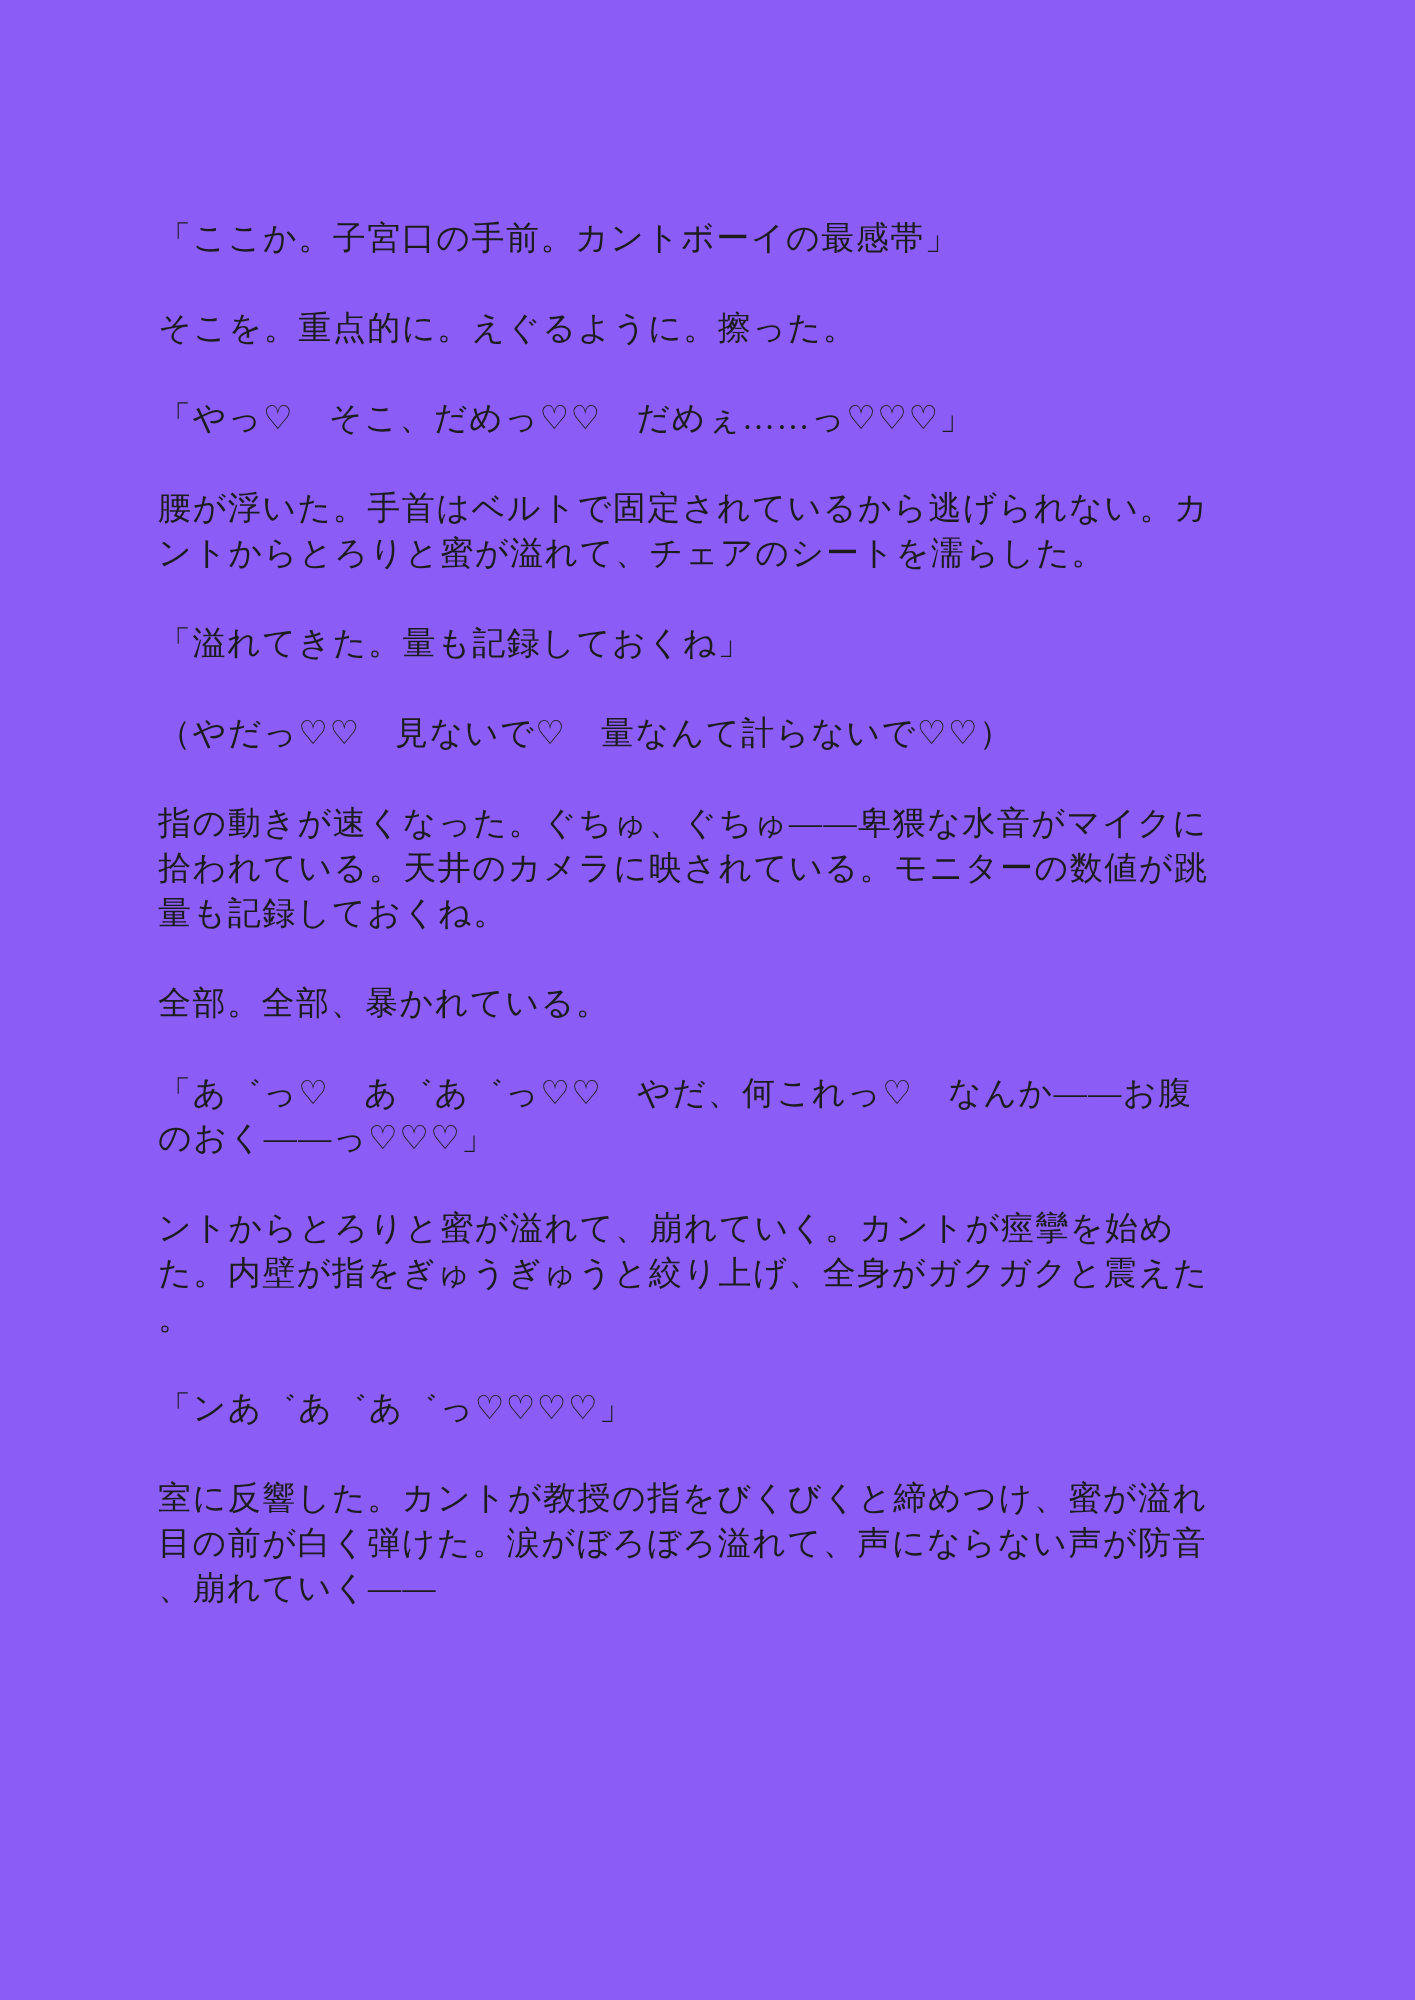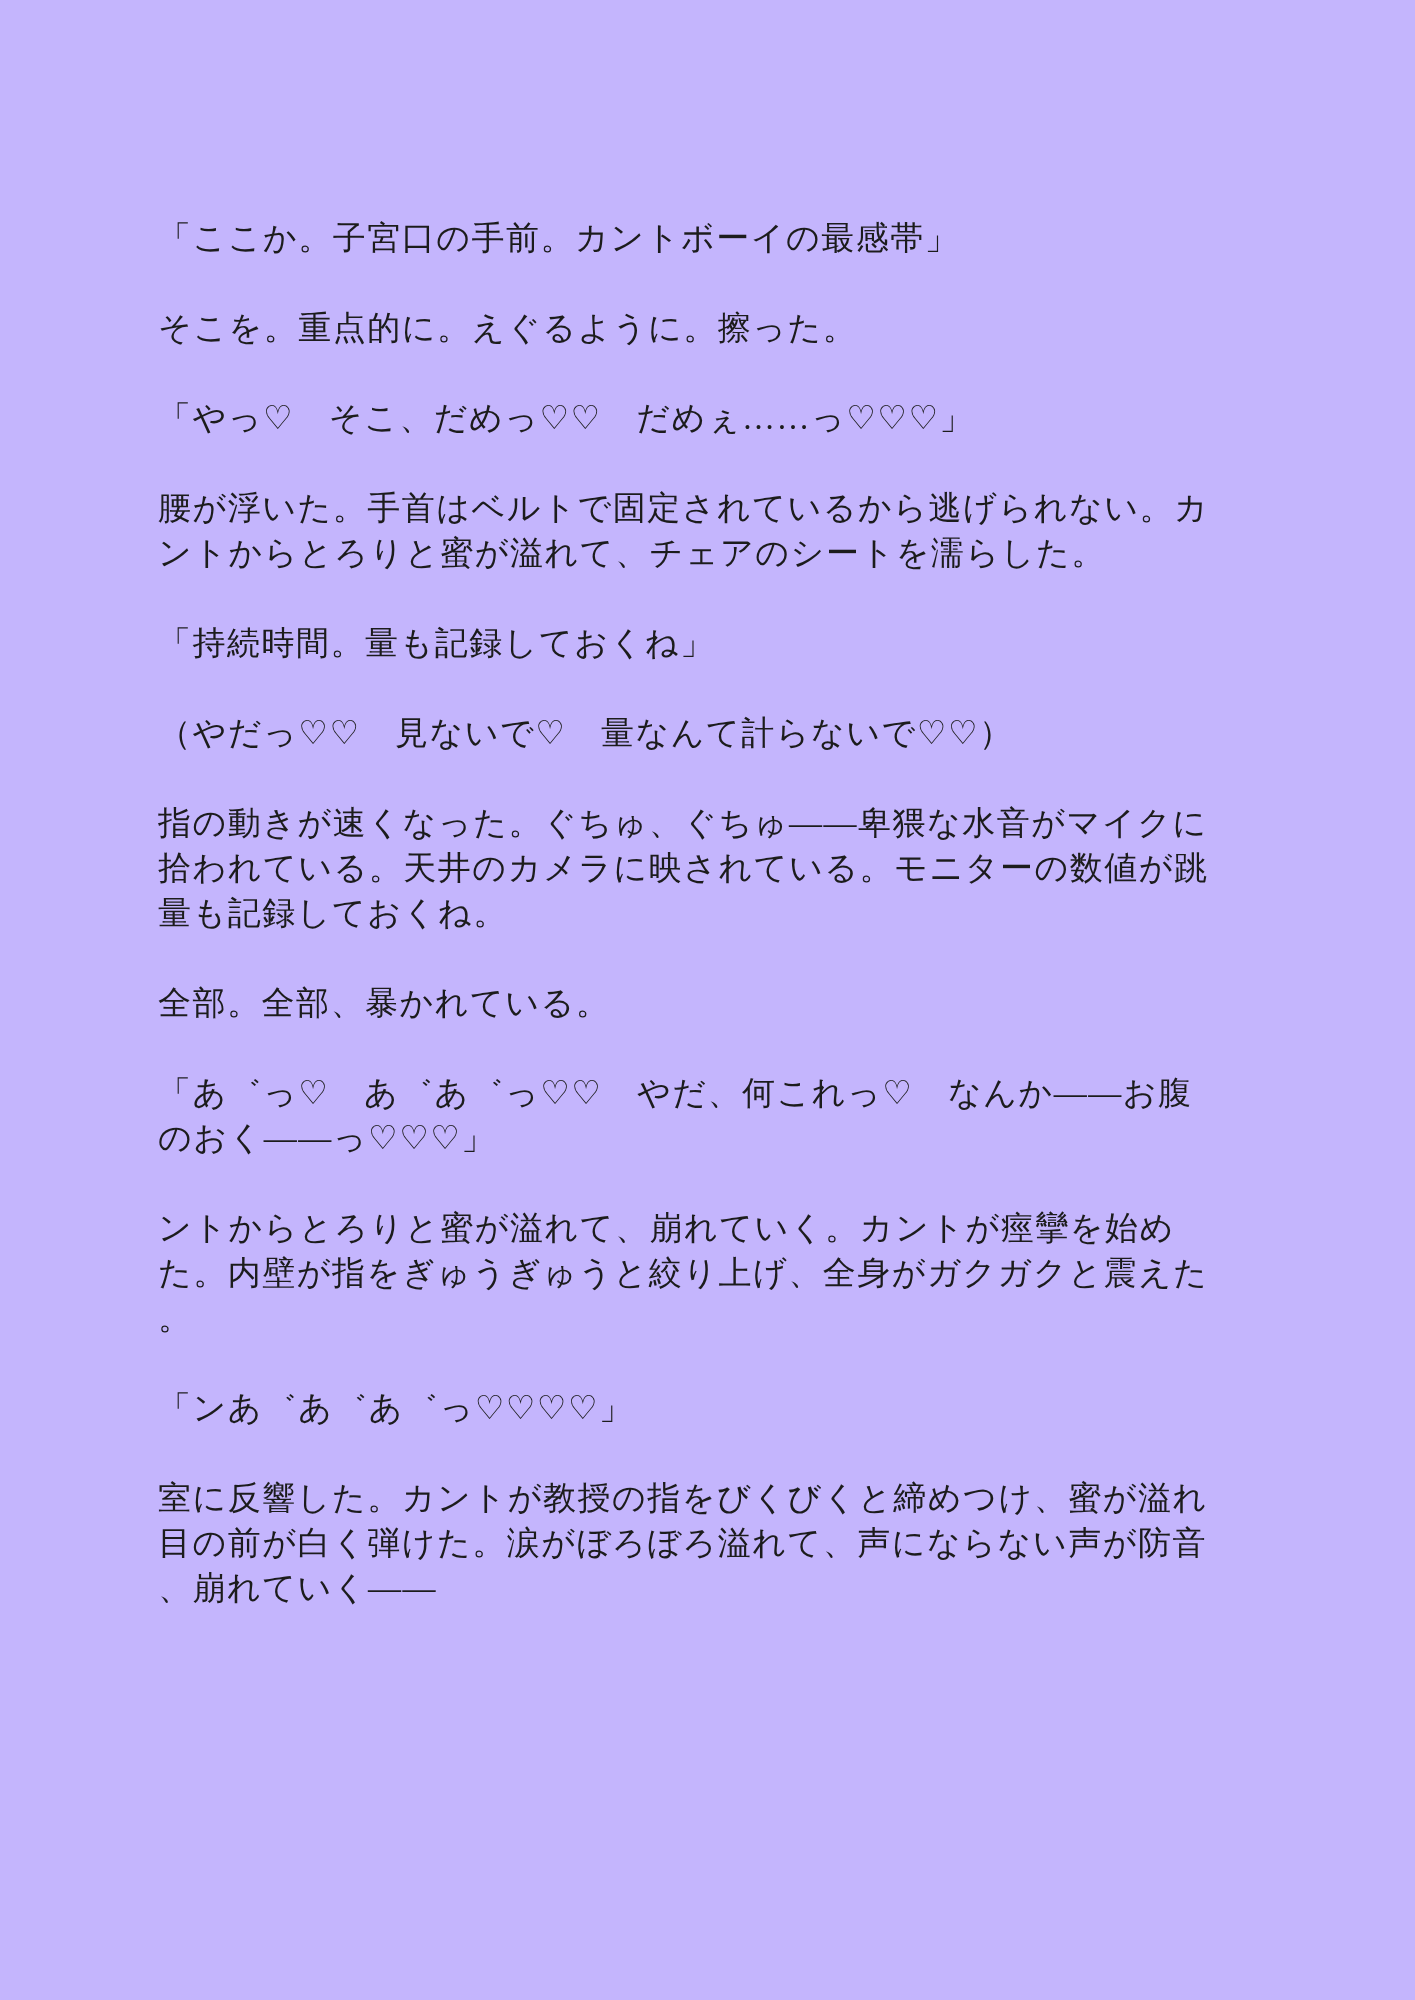--- a/index.html
+++ b/index.html
@@ -9,21 +9,21 @@
   body {
     width: 1415px;
     height: 2000px;
     background: #ffffff;
     position: relative;
     overflow: hidden;
   }
   .page {
     position: absolute;
     inset: 0;
-    background: #c4b5fd;
+    background: #8b5cf6;
   }
   .doc {
     position: absolute;
     left: 158px;
     top: 216px;
     width: 1125px;
     color: #1c1c1c;
     font-family: "Liberation Serif", "DejaVu Serif", serif;
     font-size: 33px;
     line-height: 45px;
@@ -55,21 +55,21 @@
     <div class="para">
       <div class="line">「やっ♡　そこ、だめっ♡♡　だめぇ……っ♡♡♡」</div>
     </div>
 
     <div class="para">
       <div class="line">腰が浮いた。手首はベルトで固定されているから逃げられない。カ</div>
       <div class="line">ントからとろりと蜜が溢れて、チェアのシートを濡らした。</div>
     </div>
 
     <div class="para">
-      <div class="line">「持続時間。量も記録しておくね」</div>
+      <div class="line">「溢れてきた。量も記録しておくね」</div>
     </div>
 
     <div class="para">
       <div class="line">（やだっ♡♡　見ないで♡　量なんて計らないで♡♡）</div>
     </div>
 
     <div class="para">
       <div class="line">指の動きが速くなった。ぐちゅ、ぐちゅ――卑猥な水音がマイクに</div>
       <div class="line">拾われている。天井のカメラに映されている。モニターの数値が跳</div>
       <div class="line">量も記録しておくね。</div>

